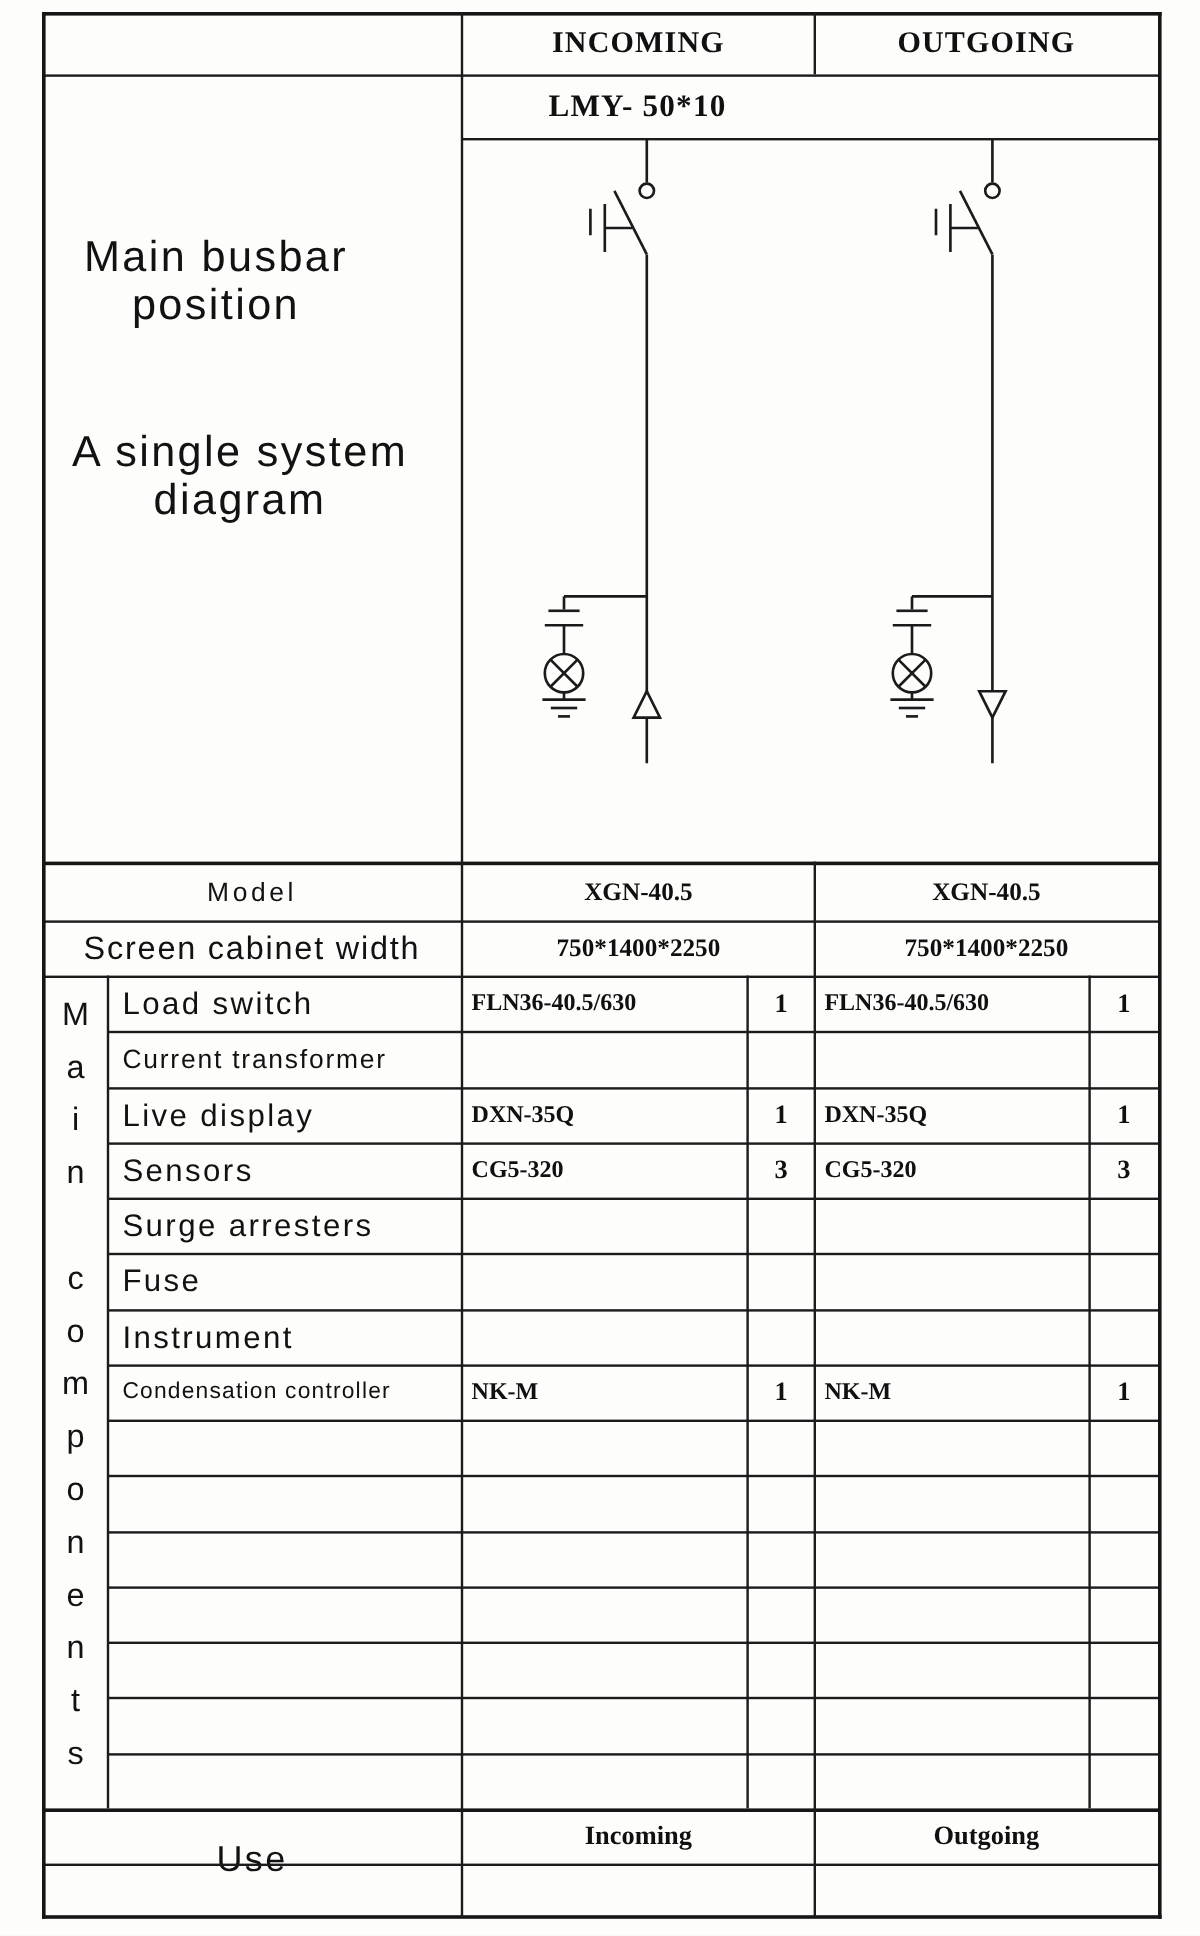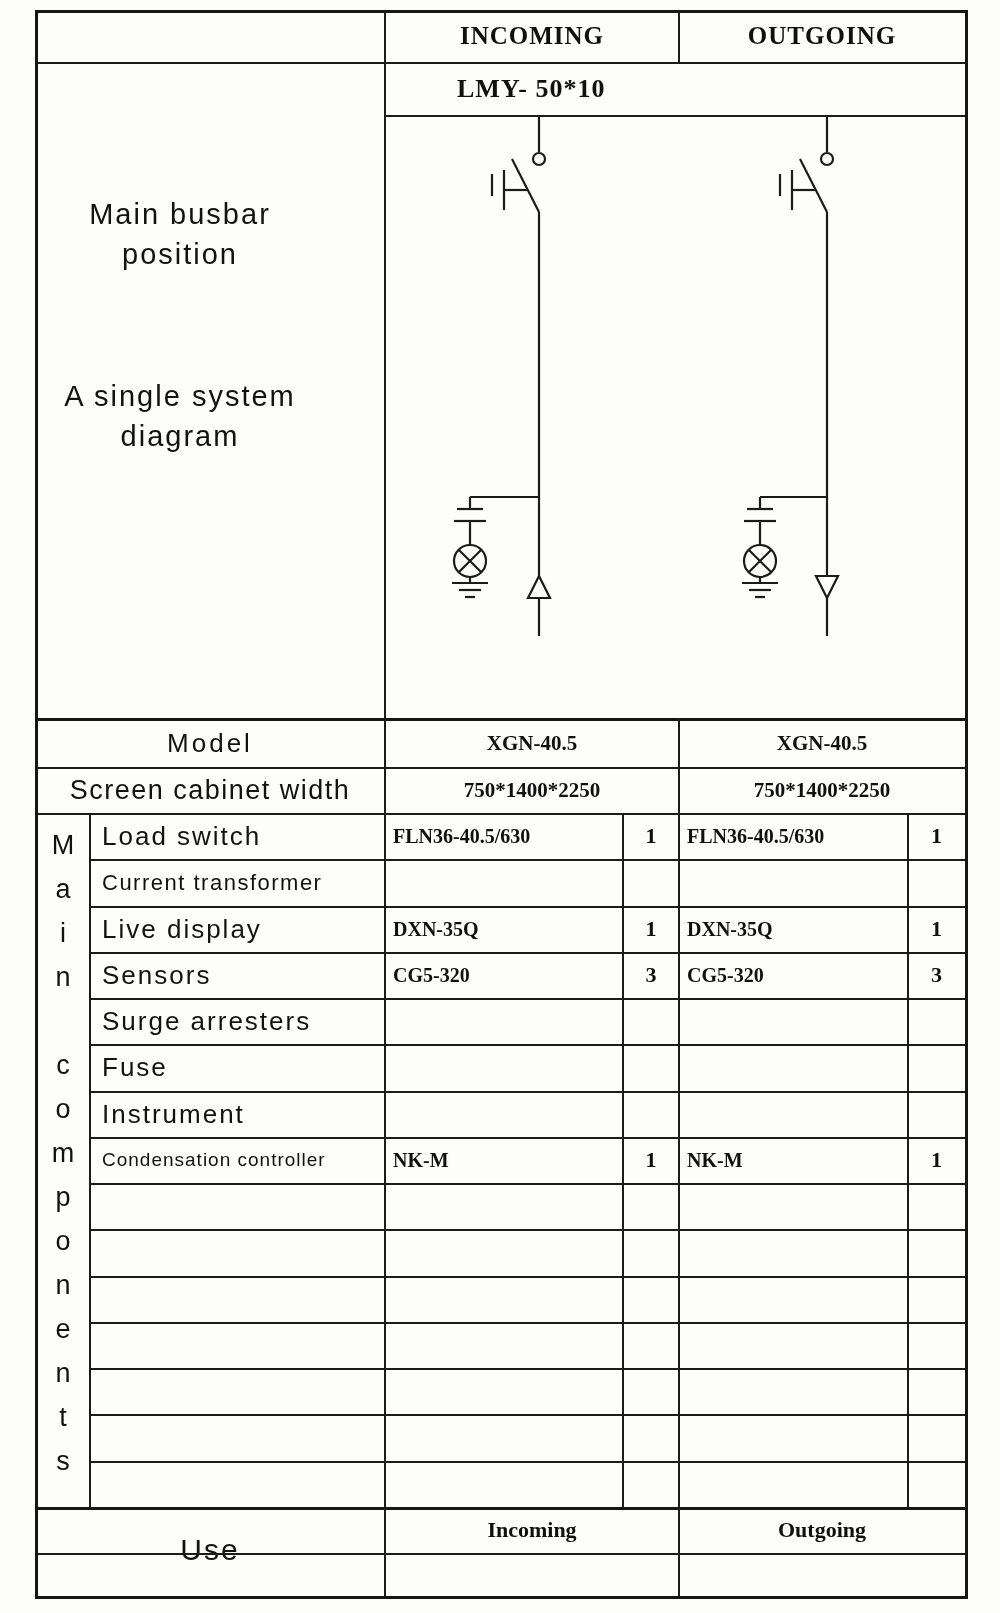--- a/index.html
+++ b/index.html
@@ -12,22 +12,22 @@
   .hl.th{height:3px;}
   .vl.th{width:3px;}
   .cell{position:absolute;display:flex;align-items:center;justify-content:center;
         white-space:nowrap;overflow:visible;text-align:center;}
   .cell.left{justify-content:flex-start;}
   .lab{font-family:"Liberation Sans",sans-serif;color:#121212;}
   .val{font-family:"Liberation Serif",serif;font-weight:600;color:#101010;}
   .hdrval{font-size:25px;letter-spacing:1px;}
   .lmy{font-size:26px;letter-spacing:1px;}
   .bigtext{position:absolute;left:35px;width:290px;text-align:center;
-           font-size:29px;letter-spacing:2px;line-height:40px;white-space:normal;}
-  .modelcell{font-size:26px;letter-spacing:3px;}
+           font-size:36px;letter-spacing:2px;line-height:40px;white-space:normal;}
+  .modelcell{font-size:22px;letter-spacing:3px;}
   .widthlab{font-size:27px;letter-spacing:1.5px;}
   .dimval{font-size:21px;}
   .crow{position:absolute;left:90px;width:918px;display:grid;
         grid-template-columns:295px 238px 56px 229px 57px;align-items:center;}
   .crow .c{height:100%;display:flex;align-items:center;}
   .rlab{padding-left:12px;}
   .rlab.lg{font-size:26px;letter-spacing:2px;}
   .rlab.md{font-size:22px;letter-spacing:1.5px;}
   .rlab.sm{font-size:19px;letter-spacing:1px;}
   .spec{padding-left:8px;font-size:20px;}
@@ -45,21 +45,21 @@
 <body>
 
 <div id="page">
 
   <div class="cell val hdrval" style="left:385px;top:10px;width:294px;height:52px;">INCOMING</div>
   <div class="cell val hdrval" style="left:679px;top:10px;width:286px;height:52px;">OUTGOING</div>
 
   <div class="cell left val lmy" style="left:385px;top:62px;width:580px;height:53px;padding-left:72px;">LMY- 50*10</div>
 
   <div class="bigtext lab" style="top:194px;">Main busbar position</div>
-  <div class="bigtext lab" style="top:376px;">A single system diagram</div>
+  <div class="bigtext lab" style="top:356px;padding-left:20px;">A single system diagram</div>
 
   <svg style="position:absolute;left:385px;top:115px;" width="580" height="603" viewBox="0 0 580 603">
     <g>
       <path class="ln" d="M154 0 V37"></path>
       <circle class="opn" cx="154" cy="44" r="6"></circle>
       <path class="ln" d="M127 44 L154 97"></path>
       <g>
         <path class="ln" d="M107 59 V81"></path>
         <path class="ln" d="M119 55 V95"></path>
         <path class="ln" d="M119 75 H142"></path>

